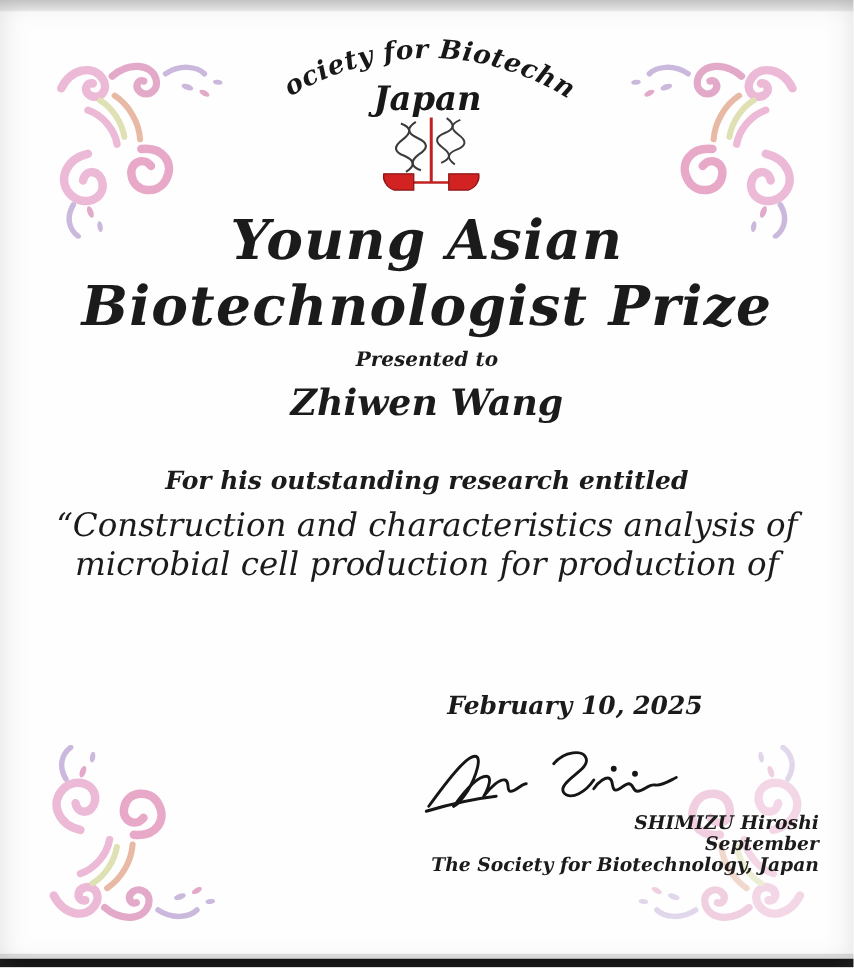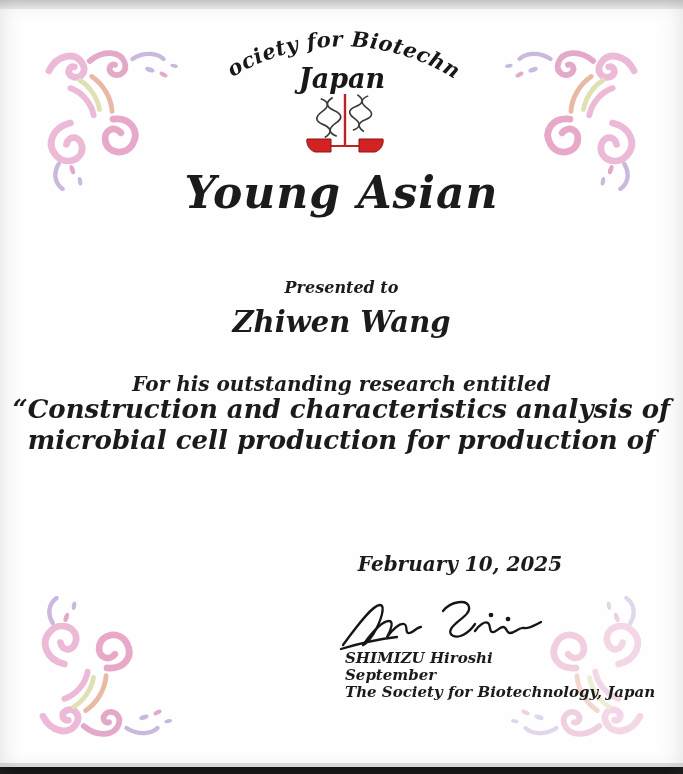--- a/index.html
+++ b/index.html
@@ -23,28 +23,28 @@
 
   .arc-svg{position:absolute;left:50%;margin-left:-150px;top:22px;overflow:visible;}
   .arc-text{font-family:"DejaVu Serif",serif;font-style:italic;font-weight:bold;fill:#181818;}
   .logo-svg{position:absolute;left:299px;top:92px;}
 
   .center-line{position:absolute;left:0;width:100%;text-align:center;font-style:italic;}
   .prize-title{top:166px;font-weight:bold;font-size:44px;line-height:53px;letter-spacing:1px;}
   .presented{top:278px;font-weight:bold;font-size:16px;}
   .recipient{top:297px;font-weight:bold;font-size:29px;line-height:50px;}
   .citation{top:372px;font-weight:bold;font-size:20px;}
-  .research{top:394px;font-size:26px;line-height:31px;font-weight:bold;}
+  .research{top:406px;font-size:26px;line-height:31px;font-weight:normal;}
 
   .date-line{position:absolute;top:552px;left:330px;width:260px;text-align:center;
     font-style:italic;font-weight:bold;font-size:20px;}
   .sig-svg{position:absolute;left:339px;top:597px;}
   .signatory{position:absolute;left:345px;top:650px;font-style:italic;font-weight:bold;
     font-size:15px;line-height:17px;}
-  .signatory div{white-space:nowrap;}
+  .signatory div{white-space:nowrap;text-align:right;}
 </style>
 </head>
 <body>
 
 <div class="stage">
 
   <div class="edge-top"></div>
   <div class="edge-bottom-gray"></div>
   <div class="edge-bottom-black"></div>
 
@@ -100,20 +100,21 @@
       <path d="M36,6 q-12,6 0,13 q12,7 0,13 q-12,7 0,13"></path>
     </g>
     <g stroke="#3b3b3b" stroke-width="1.6" fill="none" transform="rotate(7 61 22)">
       <path d="M56,3 q11,6 0,12 q-11,6 0,12 q11,6 0,12"></path>
       <path d="M67,3 q-11,6 0,12 q11,6 0,12 q-11,6 0,12"></path>
     </g>
   </svg>
 
   <div class="center-line prize-title">
     <span style="display:block">Young Asian</span>
+    <span style="display:block">Biotechnologist Prize</span>
   </div>
 
   <div class="center-line presented">Presented to</div>
 
   <div class="center-line recipient">Zhiwen Wang</div>
 
   <div class="center-line citation">For his outstanding research entitled</div>
 
   <div class="center-line research">
     <span style="display:block">“Construction and characteristics analysis of</span>

